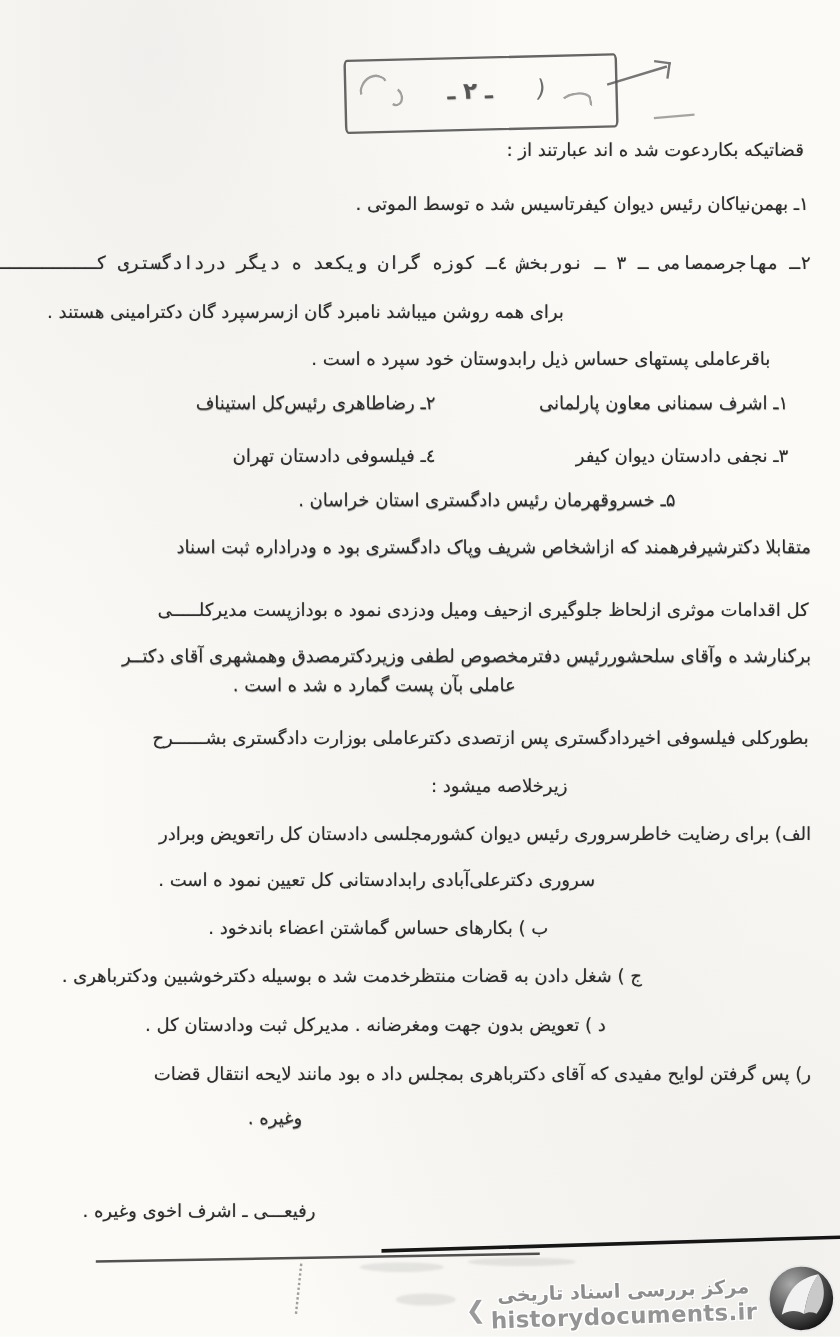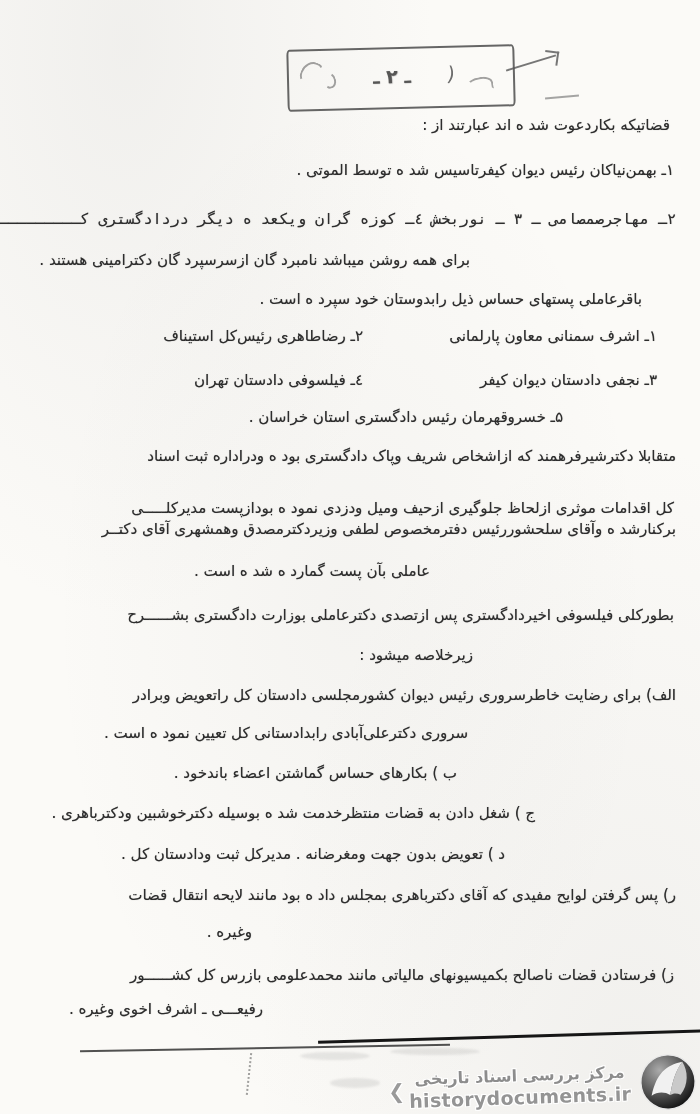--- a/index.html
+++ b/index.html
@@ -98,32 +98,31 @@
   <div class="tline" style="top:290px;right:58px;">باقرعاملی پستهای حساس ذیل رابدوستان خود سپرد ه است .</div>
 
   <div class="tline" style="top:327px;right:43px;">۱ـ اشرف سمنانی معاون پارلمانی</div>
   <div class="tline" style="top:327px;right:337px;">۲ـ رضاطاهری رئیس‌کل استیناف</div>
   <div class="tline" style="top:371px;right:43px;">۳ـ نجفی دادستان دیوان کیفر</div>
   <div class="tline" style="top:371px;right:337px;">٤ـ فیلسوفی دادستان تهران</div>
 
   <div class="tline" style="top:408px;right:137px;">۵ـ خسروقهرمان رئیس دادگستری استان خراسان .</div>
   <div class="tline" style="top:447px;right:24px;">متقابلا دکترشیرفرهمند که ازاشخاص شریف وپاک دادگستری بود ه ودراداره ثبت اسناد</div>
   <div class="tline" style="top:487px;right:26px;margin-top:12px;">کل اقدامات موثری ازلحاظ جلوگیری ازحیف ومیل ودزدی نمود ه بودازپست مدیرکلـــــی</div>
-  <div class="tline" style="top:520px;right:24px;">برکنارشد ه وآقای سلحشوررئیس دفترمخصوص لطفی وزیردکترمصدق وهمشهری آقای دکتــر</div>
+  <div class="tline" style="top:538px;right:24px;">برکنارشد ه وآقای سلحشوررئیس دفترمخصوص لطفی وزیردکترمصدق وهمشهری آقای دکتــر</div>
   <div class="tline" style="top:562px;right:270px;">عاملی بآن پست گمارد ه شد ه است .</div>
   <div class="tline" style="top:606px;right:26px;">بطورکلی فیلسوفی اخیردادگستری پس ازتصدی دکترعاملی بوزارت دادگستری بشــــــرح</div>
   <div class="tline" style="top:646px;right:227px;">زیرخلاصه میشود :</div>
   <div class="tline" style="top:686px;right:24px;">الف) برای رضایت خاطرسروری رئیس دیوان کشورمجلسی دادستان کل راتعویض وبرادر</div>
-  <div class="tline" style="top:724px;right:232px;">سروری دکترعلی‌آبادی رابدادستانی کل تعیین نمود ه است .</div>
+  <div class="tline" style="top:724px;right:204px;">سروری دکترعلی‌آبادی رابدادستانی کل تعیین نمود ه است .</div>
   <div class="tline" style="top:764px;right:243px;">ب ) بکارهای حساس گماشتن اعضاء باندخود .</div>
   <div class="tline" style="top:804px;right:165px;">ج ) شغل دادن به قضات منتظرخدمت شد ه بوسیله دکترخوشبین ودکترباهری .</div>
   <div class="tline" style="top:845px;right:195px;">د ) تعویض بدون جهت ومغرضانه . مدیرکل ثبت ودادستان کل .</div>
   <div class="tline" style="top:886px;right:24px;">ر) پس گرفتن لوایح مفیدی که آقای دکترباهری بمجلس داد ه بود مانند لایحه انتقال قضات</div>
   <div class="tline" style="top:923px;right:448px;">وغیره .</div>
-  <div class="tline" style="top:966px;right:26px;">ز) فرستادن قضات ناصالح بکمیسیونهای مالیاتی مانند محمدعلومی بازرس کل کشــــــور</div>
   <div class="tline" style="top:1000px;right:437px;">رفیعـــی ـ اشرف اخوی وغیره .</div>
 
   <div class="scanline-1"></div>
   <div class="scanline-2"></div>
   <div class="pen-smudge"></div>
   <div class="smudge smudge-1"></div>
   <div class="smudge smudge-2"></div>
   <div class="smudge smudge-3"></div>
 
   <div class="watermark" dir="ltr">

